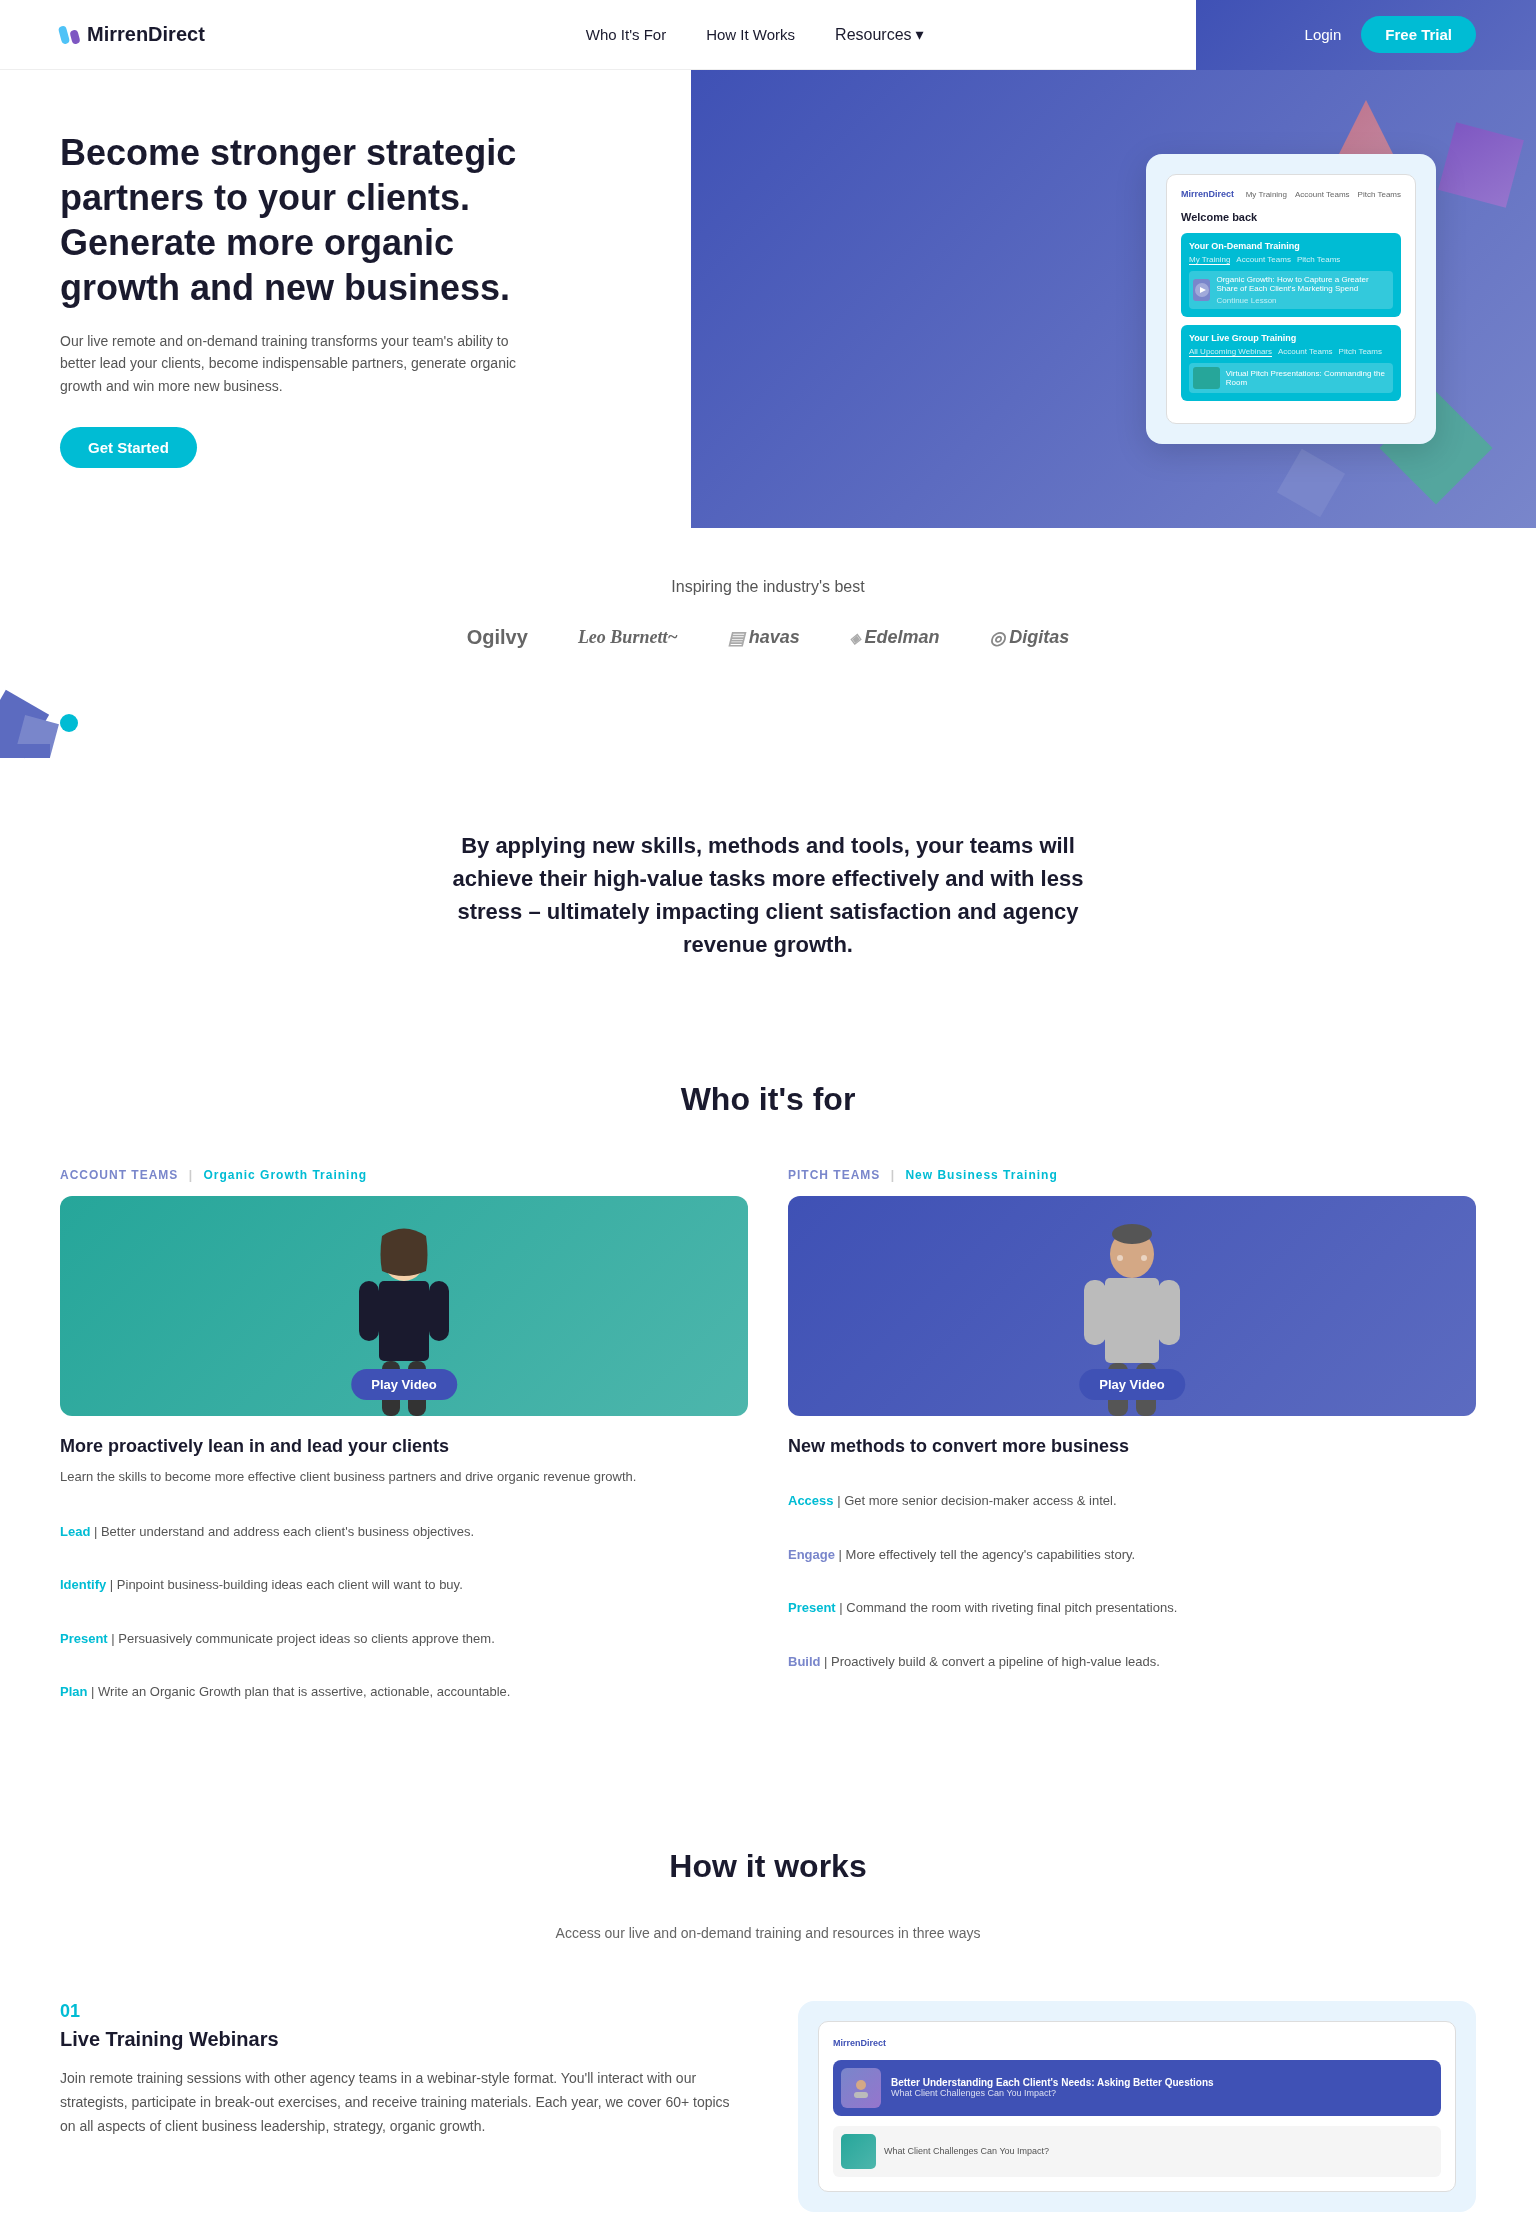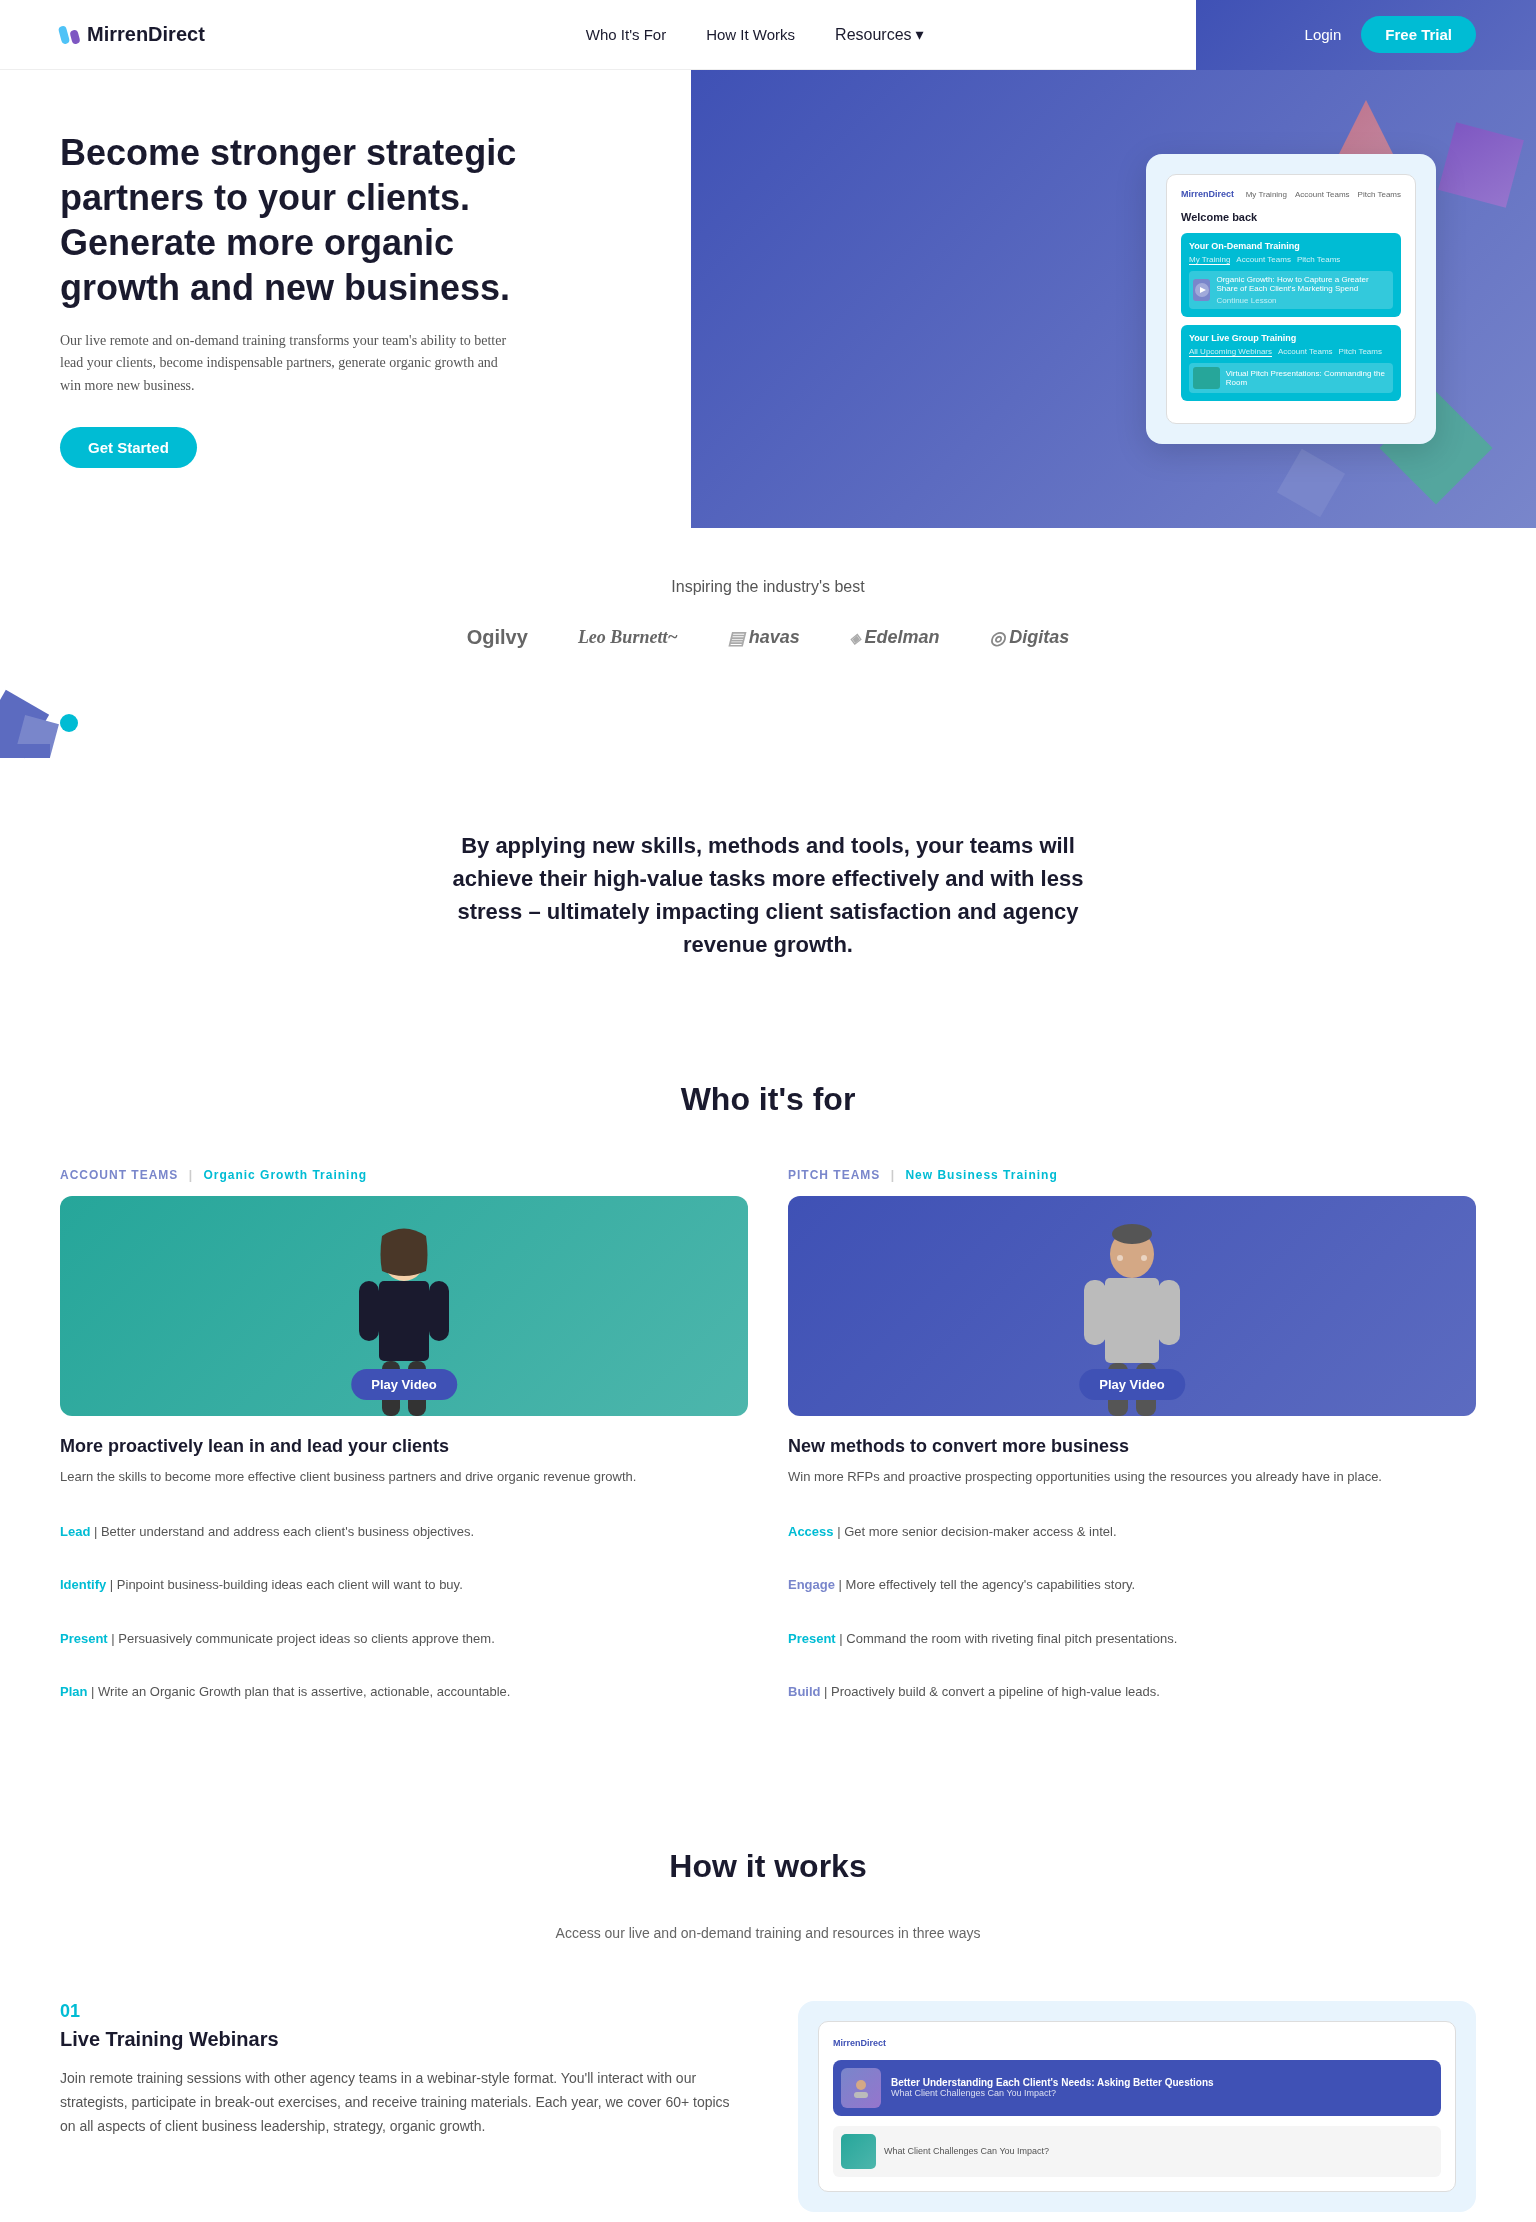--- a/index.html
+++ b/index.html
@@ -65,21 +65,21 @@
       position: absolute; right: 240px; top: 140px; width: 22px; height: 22px;
       background: #fff; border-radius: 50%;
     }
     .circle2 {
       position: absolute; right: 200px; top: 145px; width: 18px; height: 18px;
       background: #e0e0e0; border-radius: 50%;
     }
 
     .hero-content { position: relative; z-index: 2; max-width: 460px; }
     .hero-content h1 { font-size: 36px; font-weight: 800; line-height: 1.25; color: #1a1a2e; margin-bottom: 20px; }
-    .hero-content p { font-size: 14px; color: #555; line-height: 1.6; margin-bottom: 30px; font-family: Liberation Serif, serif; }
+    .hero-content p { font-size: 14px; color: #555; line-height: 1.6; margin-bottom: 30px; }
     .btn-get-started {
       background: #00bcd4; color: #fff; padding: 12px 28px;
       border-radius: 25px; text-decoration: none; font-size: 15px; font-weight: 600;
       display: inline-block;
     }
 
     .hero-mockup {
       position: relative; z-index: 2; margin-left: auto; margin-right: 40px;
     }
     .mockup-wrapper {
@@ -380,21 +380,20 @@
           <rect x="86" y="64" width="22" height="65" rx="10" fill="#bbb"></rect>
           <rect x="36" y="147" width="20" height="53" rx="8" fill="#555"></rect>
           <rect x="64" y="147" width="20" height="53" rx="8" fill="#555"></rect>
           <ellipse cx="60" cy="18" rx="20" ry="10" fill="#555"></ellipse>
           <circle cx="48" cy="42" r="3" fill="#fff" opacity="0.5"></circle>
           <circle cx="72" cy="42" r="3" fill="#fff" opacity="0.5"></circle>
         </svg>
         <div class="play-btn">Play Video</div>
       </div>
       <h3 class="who-heading">New methods to convert more business</h3>
-      <p class="who-desc">Win more RFPs and proactive prospecting opportunities using the resources you already have in place.</p>
       <ul class="who-list">
         <li><span class="keyword">Access</span> | Get more senior decision-maker access &amp; intel.</li>
         <li><span class="keyword-purple">Engage</span> | More effectively tell the agency's capabilities story.</li>
         <li><span class="keyword">Present</span> | Command the room with riveting final pitch presentations.</li>
         <li><span class="keyword-purple">Build</span> | Proactively build &amp; convert a pipeline of high-value leads.</li>
       </ul>
     </div>
 
   </div>
 </section>

